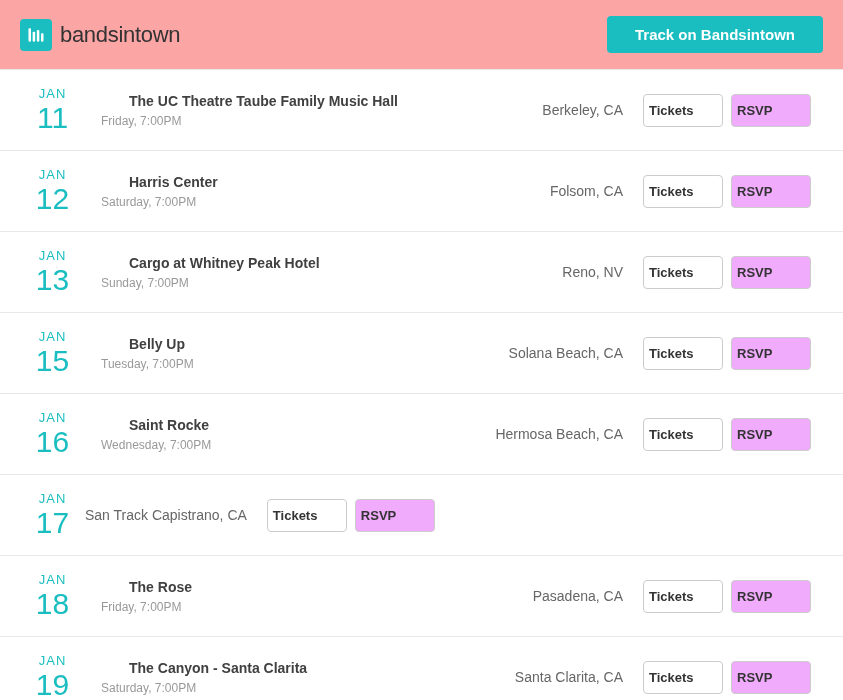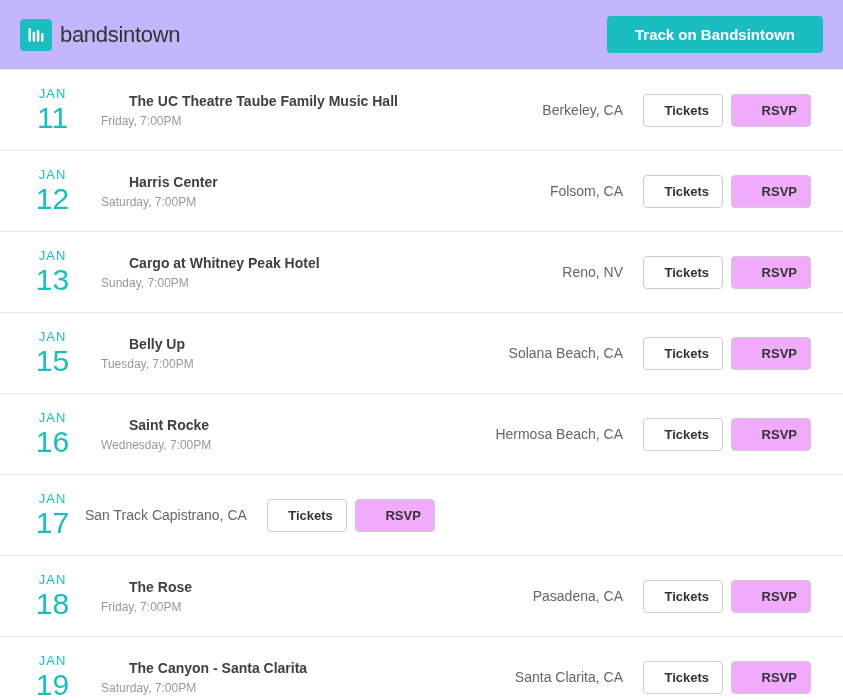--- a/index.html
+++ b/index.html
@@ -6,21 +6,21 @@
     body { font-family: -apple-system, BlinkMacSystemFont, 'Segoe UI', Arial, sans-serif; background: #f0f0f0; min-height: 700px; }
 
     .container { max-width: 843px; margin: 0 auto; background: #fff; }
 
     
     .header {
       display: flex;
       align-items: center;
       justify-content: space-between;
       padding: 16px 20px;
-      background: #c4b5fd;
+      background: #fca5a5;
       border-bottom: 1px solid #e8e8e8;
     }
     .logo-area {
       display: flex;
       align-items: center;
       gap: 8px;
     }
     .logo-icon {
       width: 32px;
       height: 32px;
@@ -94,27 +94,27 @@
       font-size: 14px;
       color: #666;
       padding-right: 20px;
     }
     .actions-col {
       display: flex;
       gap: 8px;
       min-width: 180px;
     }
     .btn-tickets, .btn-rsvp {
-      padding: 8px 13px;
+      padding: 8px 5px;
       font-size: 13px;
       font-weight: 600;
       border-radius: 4px;
       cursor: pointer;
       min-width: 80px;
-      text-align: right;
+      text-align: left;
     }
     .btn-tickets {
       background: #fff;
       border: 1.5px solid #ccc;
       color: #333;
     }
     .btn-rsvp {
       background: #f0abfc;
       border: 1.5px solid #ccc;
       color: #333;

